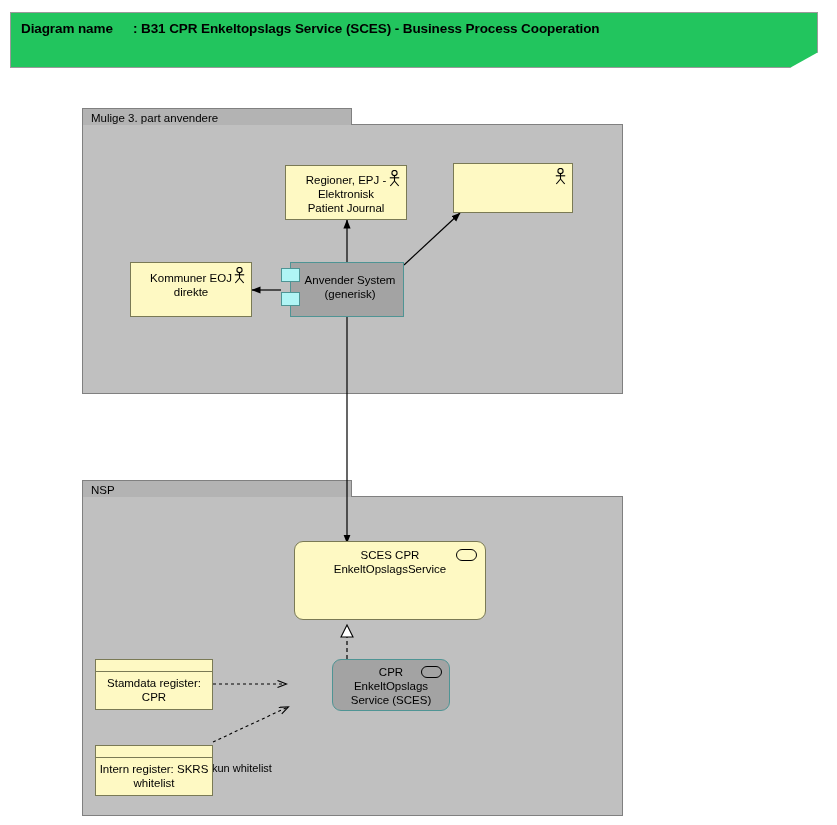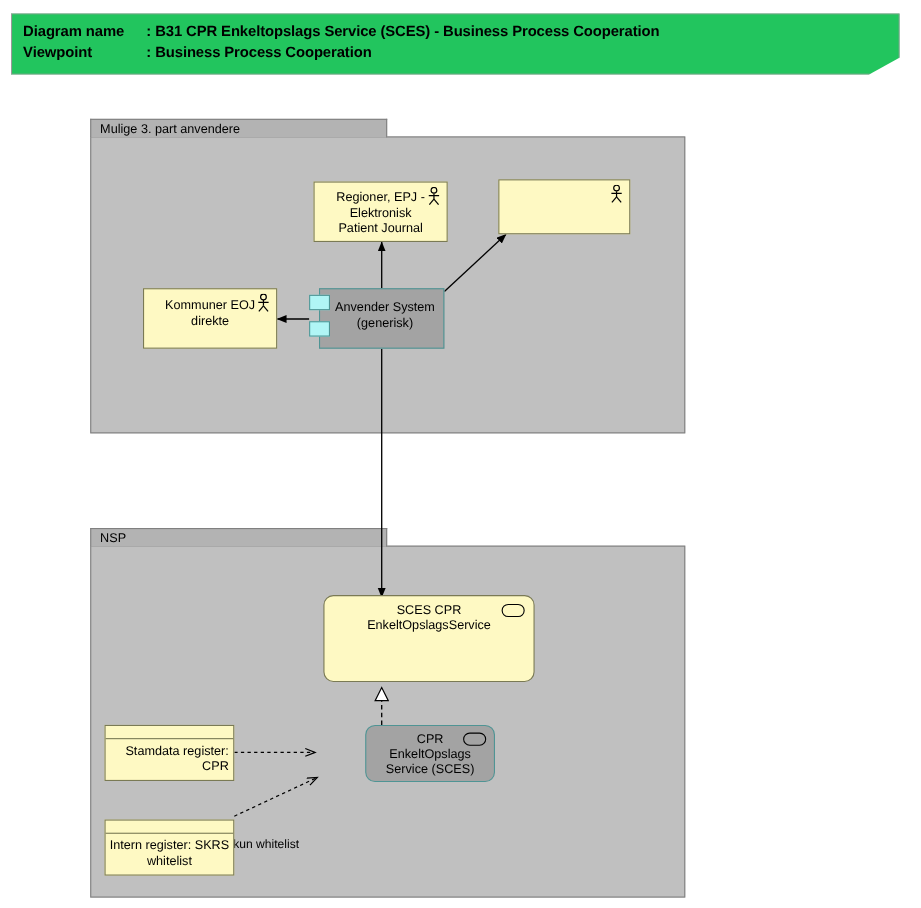--- a/index.html
+++ b/index.html
@@ -144,21 +144,20 @@
     pointer-events: none;
   }
 </style>
 </head>
 <body>
 
 <div id="canvas">
 
   <div class="banner">
     <div class="banner-line l1"><span class="banner-key k1">Diagram name</span><span>: </span><span>B31 CPR Enkeltopslags Service (SCES) - Business Process Cooperation</span></div>
-    <div class="banner-line l2"><span class="banner-key k2">Viewpoint</span><span>: </span><span>Business Process Cooperation</span></div>
   </div>
 
   <div class="group-body" style="left:82px; top:124px; width:541px; height:270px;"></div>
   <div class="group-tab" style="left:82px; top:108px; width:270px; height:17px;">Mulige 3. part anvendere</div>
 
   <div class="group-body" style="left:82px; top:496px; width:541px; height:320px;"></div>
   <div class="group-tab" style="left:82px; top:480px; width:270px; height:17px;">NSP</div>
 
   <svg class="links" viewBox="0 0 837 825">
     <defs>
@@ -240,21 +239,21 @@
 
   <div class="node cyan rounded" style="left:288px; top:659px; width:118px; height:52px;">
     <div class="label" style="top:5px;">CPR
 EnkeltOpslags
 Service (SCES)</div>
     <div class="oval-icon" style="right:7px; top:6px;"></div>
   </div>
 
   <div class="node yellow" style="left:95px; top:659px; width:118px; height:51px;">
     <div class="obj-strip"></div>
-    <div class="label" style="top:16px;text-align:right;">Stamdata register:
+    <div class="label" style="top:16px;">Stamdata register:
 CPR</div>
   </div>
 
   <div class="node yellow" style="left:95px; top:745px; width:118px; height:51px;">
     <div class="obj-strip"></div>
     <div class="label" style="top:16px; left:2px; right:2px;">Intern register: SKRS
 whitelist</div>
   </div>
 
 </div>

